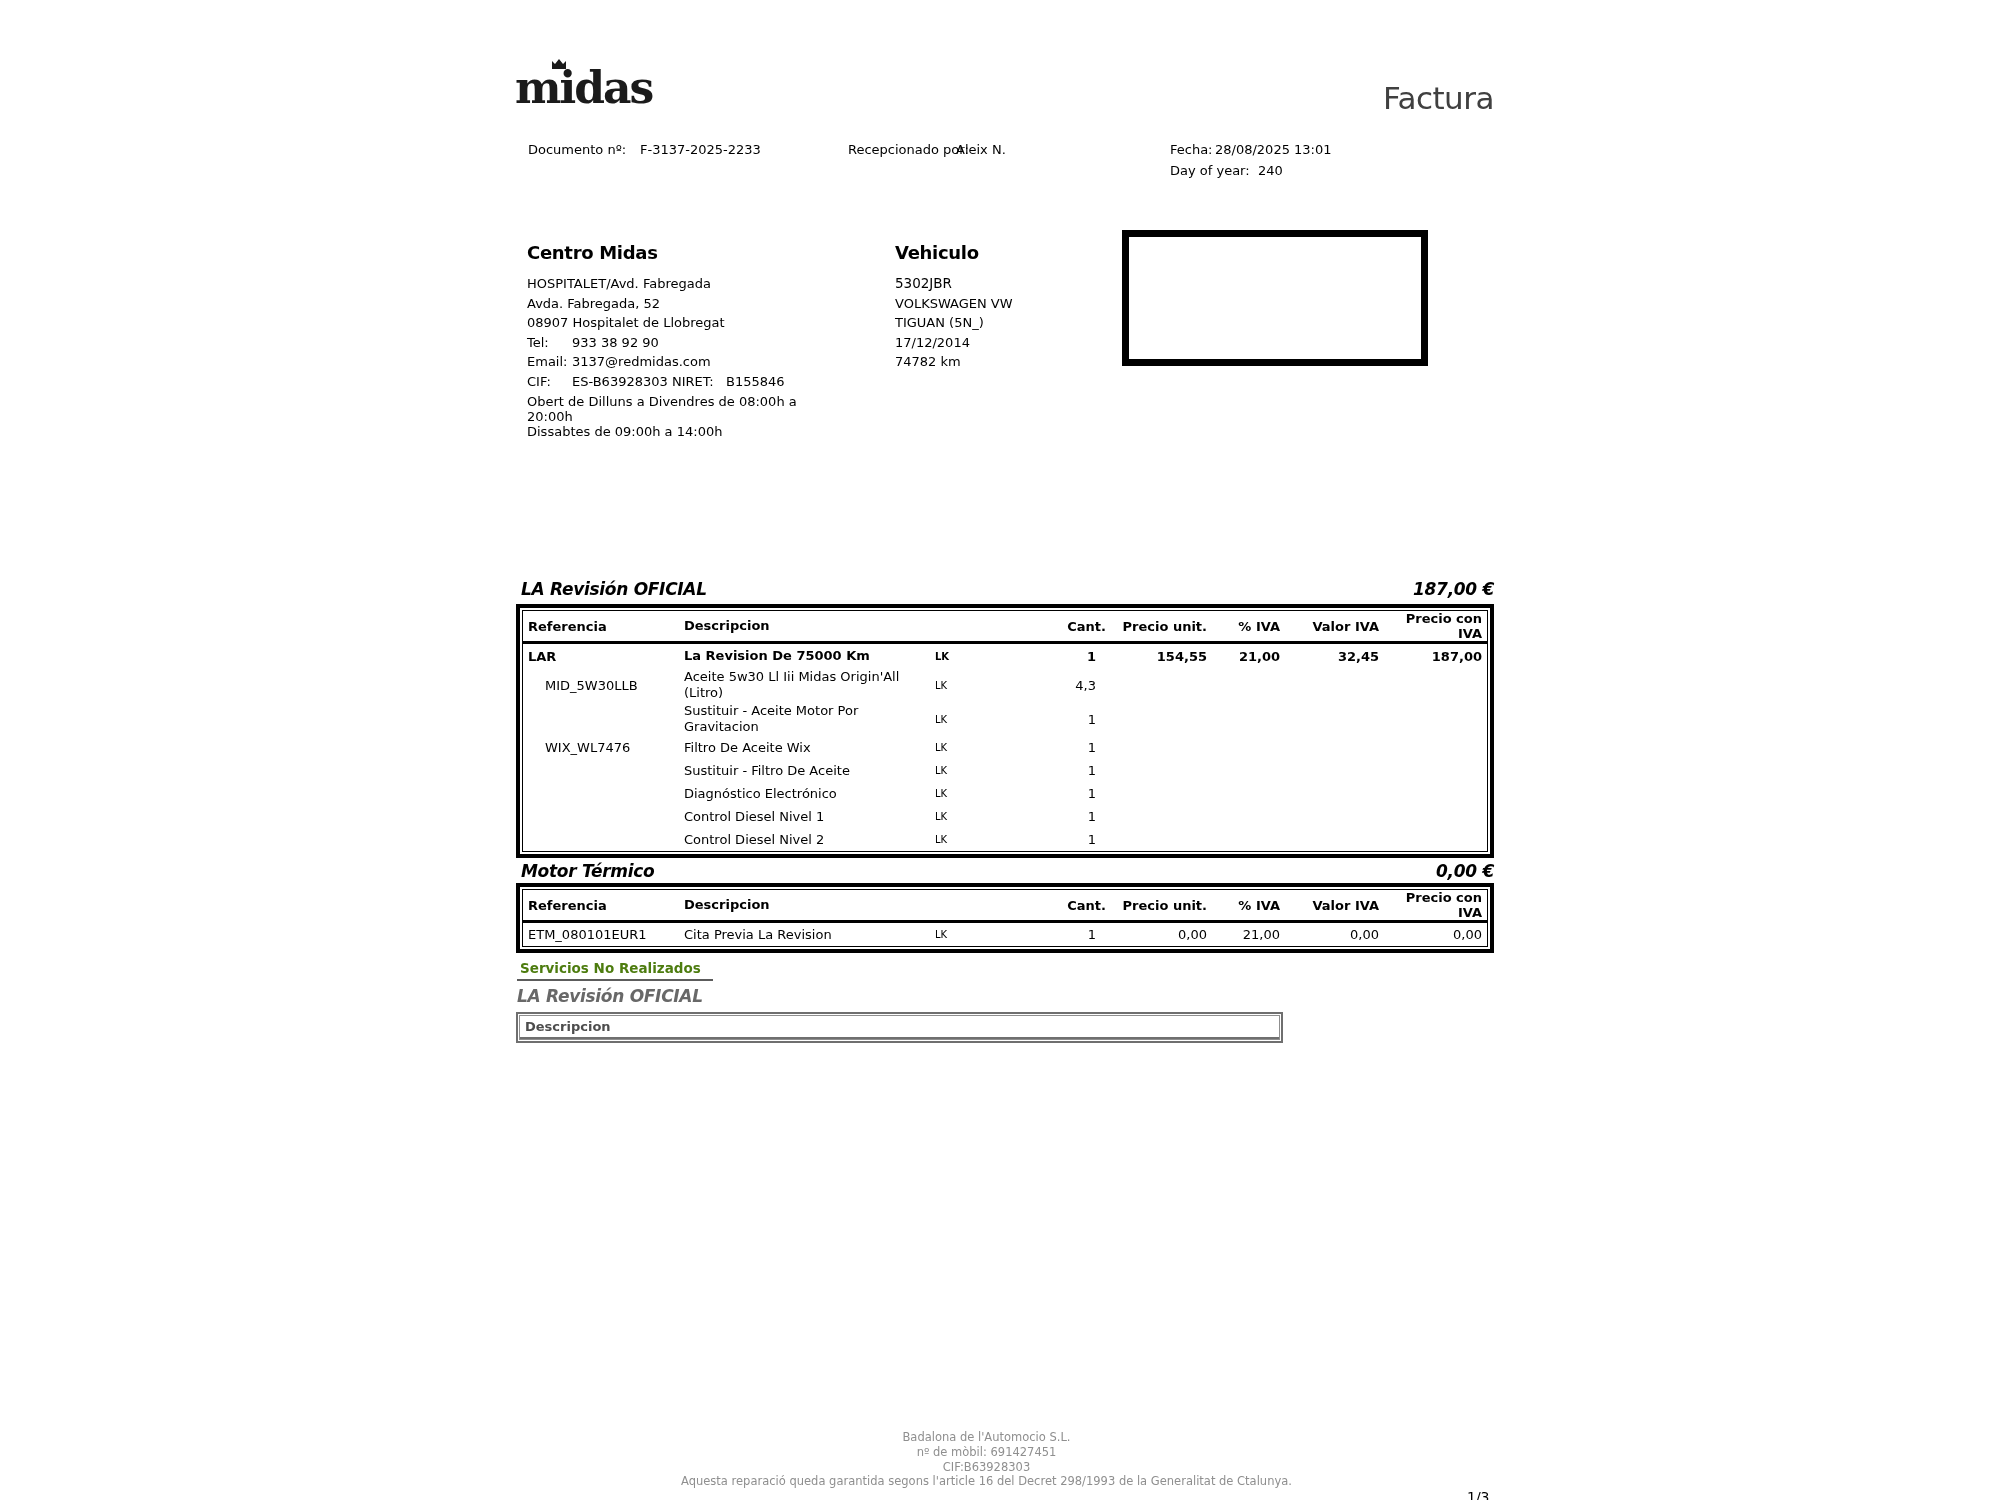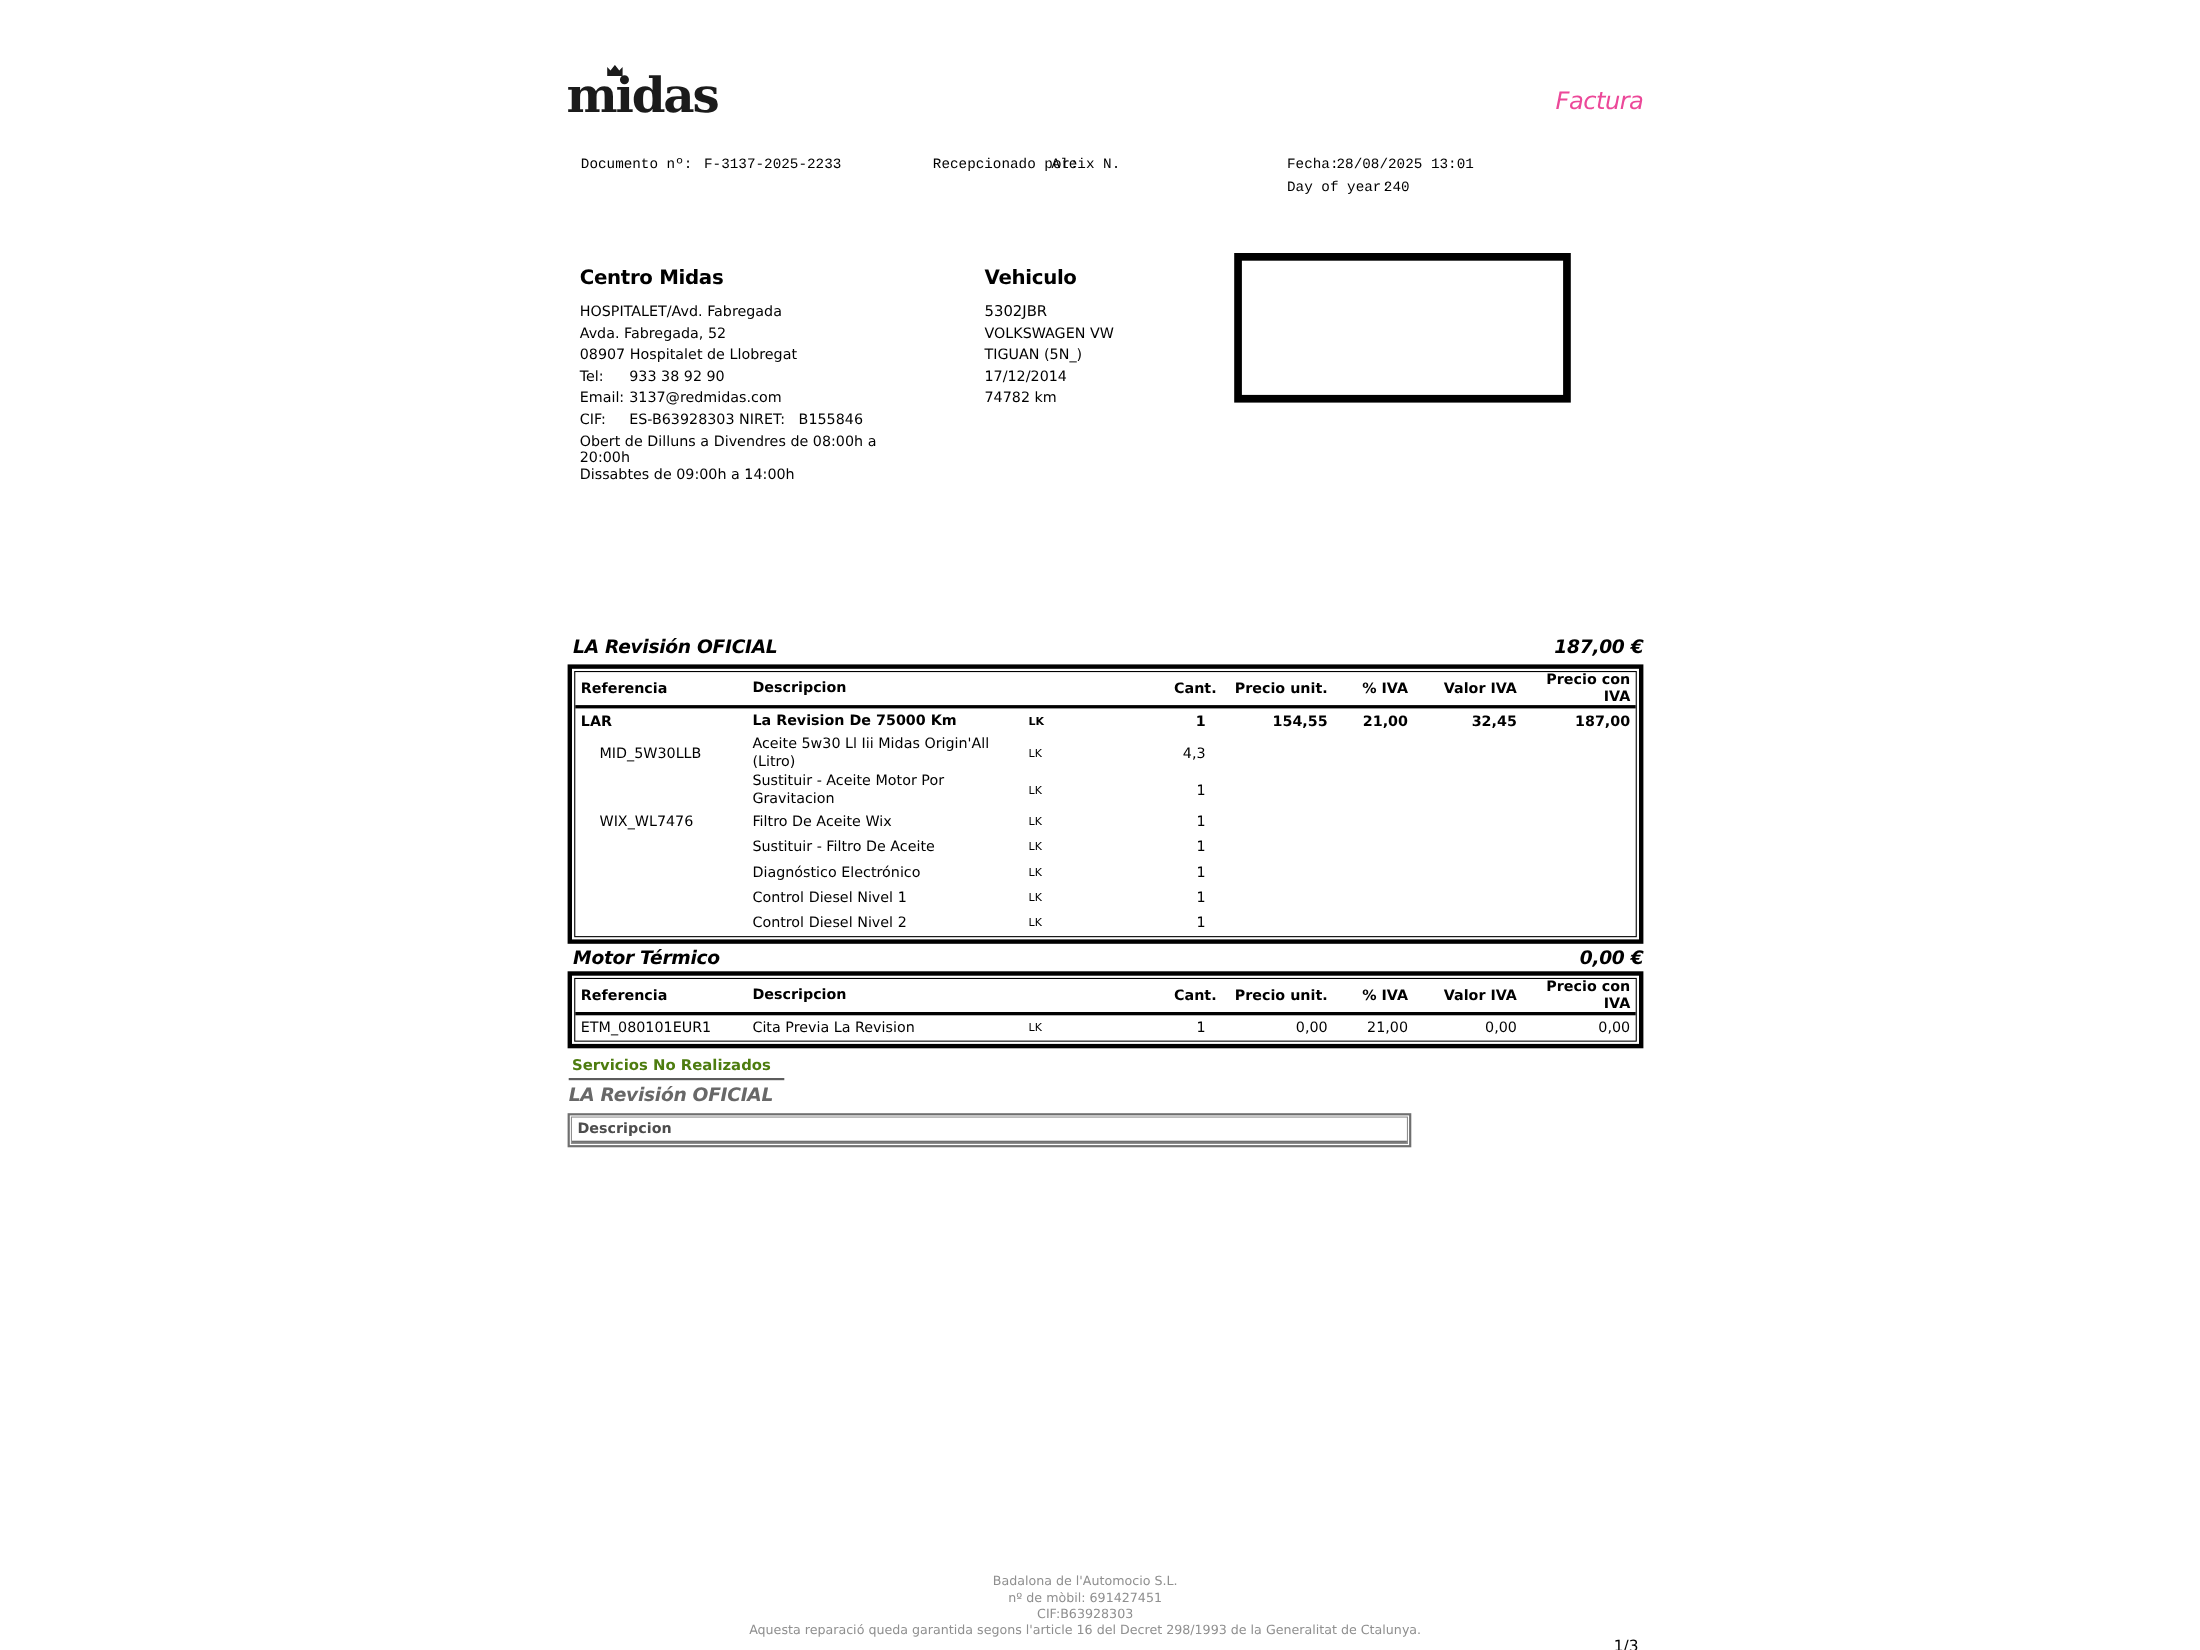--- a/index.html
+++ b/index.html
@@ -8,24 +8,24 @@
     font-family:"DejaVu Sans", "Liberation Sans", sans-serif;color:#000;
     -webkit-font-smoothing:antialiased;
   }
   .page{position:absolute;left:515px;top:0;width:981px;height:1500px;margin-top:32px;}
   .abs{position:absolute;}
 
   
   .logo{left:0;top:34px;font-family:"DejaVu Serif", "Liberation Serif", serif;
     font-weight:bold;font-size:44px;letter-spacing:-2px;color:#1b1b1b;line-height:1;}
   .logo .crown{position:absolute;left:36px;top:-7px;}
-  .doc-title{right:2px;top:48px;font-size:22px;color:#ec4899;letter-spacing:-0.5px;font-style:italic;}
-
-  
-  .docinfo{left:0;top:110px;width:981px;height:44px;font-size:13px;font-family:Liberation Mono, monospace;}
+  .doc-title{right:2px;top:48px;font-size:31px;color:#404040;letter-spacing:-0.5px;}
+
+  
+  .docinfo{left:0;top:110px;width:981px;height:44px;font-size:13px;}
   .docinfo span{position:absolute;white-space:pre;}
 
   
   .blk-title{font-size:18px;font-weight:bold;letter-spacing:-0.3px;}
   .addr{font-size:13px;line-height:19.5px;white-space:nowrap;}
   .addr .lbl{display:inline-block;width:45px;}
   .addr .val{white-space:pre;}
   .hours{font-size:13px;line-height:15px;white-space:nowrap;}
   .veh-plate{font-weight:normal;font-size:13.5px;}
   .stamp-box{left:607px;top:198px;width:306px;height:136px;border:7px solid #000;box-sizing:border-box;}

